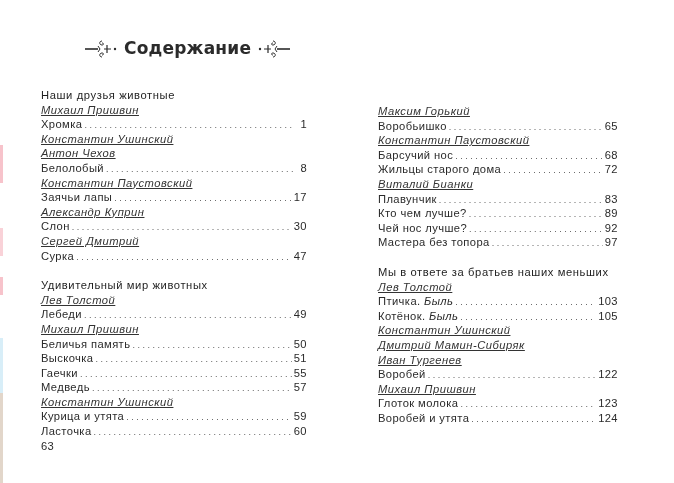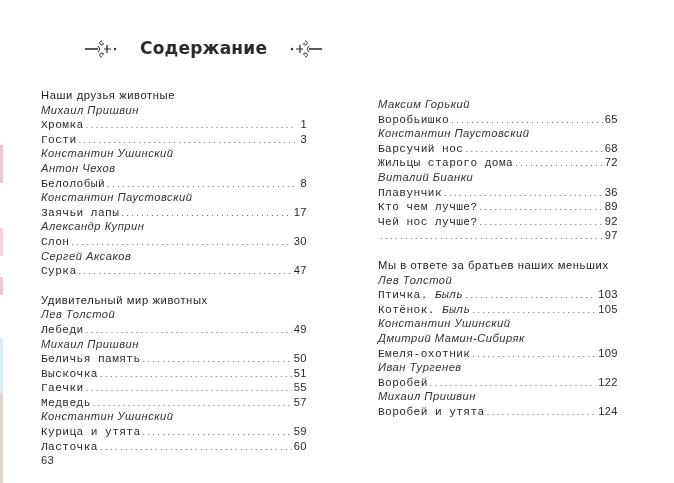--- a/index.html
+++ b/index.html
@@ -6,37 +6,37 @@
     body {
       width: 674px; height: 483px; background: #ffffff; position: relative; overflow: hidden;
       font-family: "Liberation Sans", sans-serif; color: #2a2a2a;
     }
     .edge-left {
       position: absolute; left: 0; top: 0; width: 3px; height: 483px;
     }
     .edge-left .seg { position: absolute; left: 0; width: 3px; }
     .title-wrap {
       position: absolute; left: 84px; top: 36px; height: 24px;
-      display: flex; align-items: center; gap: 20px;
+      display: flex; align-items: center; gap: 4px;
     }
     .ornament { width: 36px; height: 22px; display: block; }
     .title {
       font-family: "DejaVu Sans", sans-serif; font-weight: bold; font-size: 17px; color: #2b2b2b;
       letter-spacing: 0.2px;
     }
     .col { position: absolute; }
     .col-left { left: 41px; top: 88px; width: 266px; }
-    .col-right { left: 378px; top: 97px; width: 240px; }
+    .col-right { left: 378px; top: 104px; width: 240px; }
     .row {
       height: 14.6px; line-height: 14.6px; font-size: 11.2px; display: flex; align-items: baseline;
       white-space: nowrap; letter-spacing: 0.4px;
     }
     .section-title { font-weight: normal; color: #1e1e1e; letter-spacing: 0.6px; }
-    .author { font-style: italic; color: #333; letter-spacing: 0.5px; }
-    .entry .label { flex: 0 0 auto; font-family: Liberation Mono, monospace; }
+    .author { font-style: italic; color: #333; letter-spacing: 0.5px; text-decoration: underline; }
+    .entry .label { flex: 0 0 auto; }
     .entry .label i { font-style: italic; }
     .entry .leader {
       flex: 1 1 auto; overflow: hidden; margin: 0 2px; color: #555; letter-spacing: 2.6px;
       font-size: 9px;
     }
     .entry .leader::before {
       content: ". . . . . . . . . . . . . . . . . . . . . . . . . . . . . . . . . . . . . . . . . . . . . . . . . . . . . . . . . . . . . . . . . . . . . . . . . . . . . . . . . . . . . . . . . . . . . . . . . . . . . . . . . . . . . . . . . . . . . . . . . . . . . . . . . . . . . . . . . . . . . . . . . . . . . . . . .";
       letter-spacing: 0;
     }
     .entry .page { flex: 0 0 auto; text-align: right; min-width: 10px; }
@@ -76,45 +76,40 @@
 </div>
 
 <div class="col col-left">
     <div class="row section-title">Наши друзья животные</div>
     <div class="row author">Михаил Пришвин</div>
     <div class="row entry">
       <span class="label"><span>Хромка</span></span>
       <span class="leader"></span>
       <span class="page">1</span>
     </div>
-    <div class="row entry">
-      <span class="label"><span>Гости</span></span>
-      <span class="leader"></span>
-      <span class="page">3</span>
-    </div>
     <div class="row author">Константин Ушинский</div>
     <div class="row author">Антон Чехов</div>
     <div class="row entry">
       <span class="label"><span>Белолобый</span></span>
       <span class="leader"></span>
       <span class="page">8</span>
     </div>
     <div class="row author">Константин Паустовский</div>
     <div class="row entry">
       <span class="label"><span>Заячьи лапы</span></span>
       <span class="leader"></span>
       <span class="page">17</span>
     </div>
     <div class="row author">Александр Куприн</div>
     <div class="row entry">
       <span class="label"><span>Слон</span></span>
       <span class="leader"></span>
       <span class="page">30</span>
     </div>
-    <div class="row author">Сергей Аксаков</div>
+    <div class="row author">Сергей Дмитрий</div>
     <div class="row entry">
       <span class="label"><span>Сурка</span></span>
       <span class="leader"></span>
       <span class="page">47</span>
     </div>
     <div class="gap"></div>
     <div class="row section-title">Удивительный мир животных</div>
     <div class="row author">Лев Толстой</div>
     <div class="row entry">
       <span class="label"><span>Лебеди</span></span>
@@ -173,61 +168,62 @@
     </div>
     <div class="row entry">
       <span class="label"><span>Жильцы старого дома</span></span>
       <span class="leader"></span>
       <span class="page">72</span>
     </div>
     <div class="row author">Виталий Бианки</div>
     <div class="row entry">
       <span class="label"><span>Плавунчик</span></span>
       <span class="leader"></span>
-      <span class="page">36</span>
+      <span class="page">83</span>
     </div>
     <div class="row entry">
       <span class="label"><span>Кто чем лучше?</span></span>
       <span class="leader"></span>
       <span class="page">89</span>
     </div>
     <div class="row entry">
       <span class="label"><span>Чей нос лучше?</span></span>
       <span class="leader"></span>
       <span class="page">92</span>
     </div>
     <div class="row entry">
+      <span class="label"><span>Мастера без топора</span></span>
       <span class="leader"></span>
       <span class="page">97</span>
     </div>
     <div class="gap"></div>
     <div class="row section-title">Мы в ответе за братьев наших меньших</div>
     <div class="row author">Лев Толстой</div>
     <div class="row entry">
       <span class="label"><span>Птичка.</span> <i>Быль</i></span>
       <span class="leader"></span>
       <span class="page">103</span>
     </div>
     <div class="row entry">
       <span class="label"><span>Котёнок.</span> <i>Быль</i></span>
       <span class="leader"></span>
       <span class="page">105</span>
     </div>
     <div class="row author">Константин Ушинский</div>
     <div class="row author">Дмитрий Мамин-Сибиряк</div>
-    <div class="row entry">
-      <span class="label"><span>Емеля-охотник</span></span>
-      <span class="leader"></span>
-      <span class="page">109</span>
-    </div>
     <div class="row author">Иван Тургенев</div>
     <div class="row entry">
       <span class="label"><span>Воробей</span></span>
       <span class="leader"></span>
       <span class="page">122</span>
     </div>
     <div class="row author">Михаил Пришвин</div>
     <div class="row entry">
+      <span class="label"><span>Глоток молока</span></span>
+      <span class="leader"></span>
+      <span class="page">123</span>
+    </div>
+    <div class="row entry">
       <span class="label"><span>Воробей и утята</span></span>
       <span class="leader"></span>
       <span class="page">124</span>
     </div>
   </div>
 
 </body></html>

